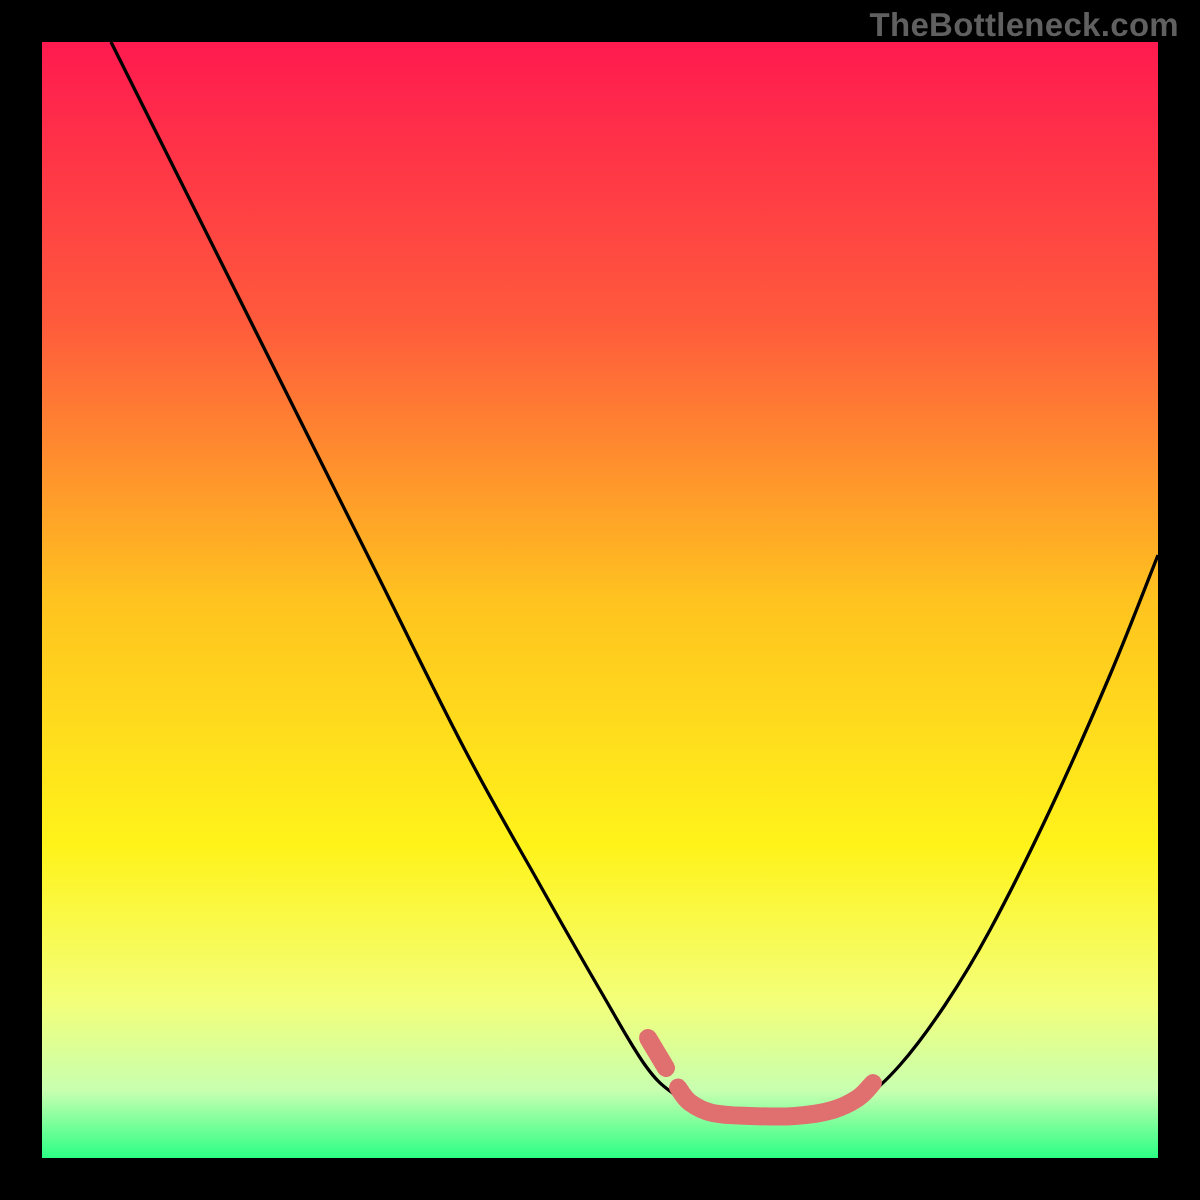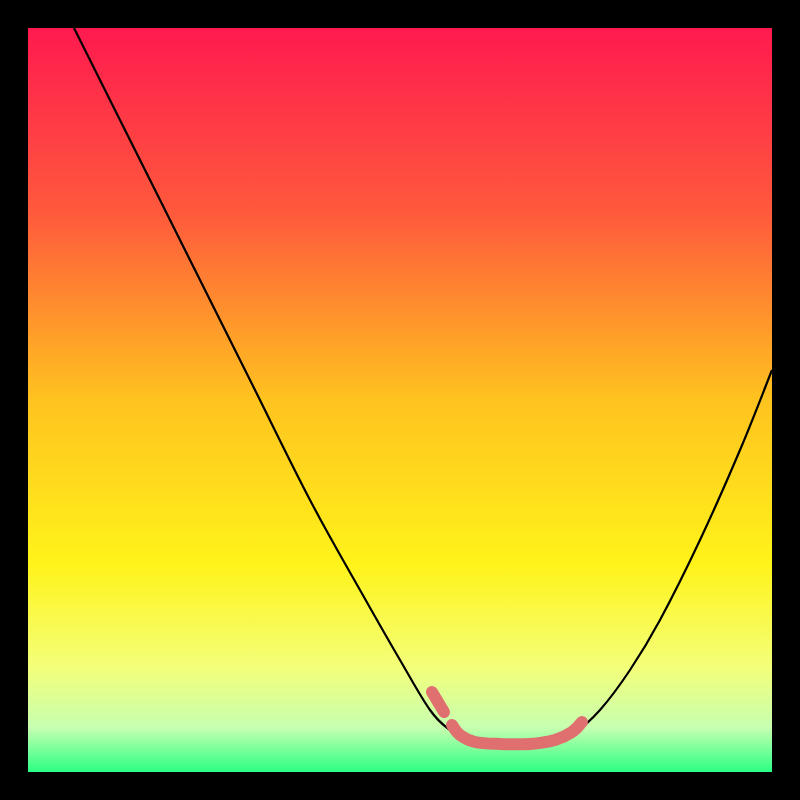--- a/index.html
+++ b/index.html
@@ -24,20 +24,21 @@
     position: absolute;
     left: 0; top: 0;
     width: 800px;
     height: 800px;
   }
 </style>
 </head>
 <body>
 
 <div class="stage">
+  <div class="watermark">TheBottleneck.com</div>
 
   <svg class="plot" viewBox="0 0 800 800" preserveAspectRatio="none">
     <defs>
       <linearGradient id="bgGrad" x1="0" y1="0" x2="0" y2="1">
           <stop offset="0%" stop-color="#ff1a4f"></stop>
           <stop offset="25%" stop-color="#ff5a3c"></stop>
           <stop offset="50%" stop-color="#ffc31f"></stop>
           <stop offset="72%" stop-color="#fff31a"></stop>
           <stop offset="86%" stop-color="#f3ff7a"></stop>
           <stop offset="94%" stop-color="#c7ffb0"></stop>

